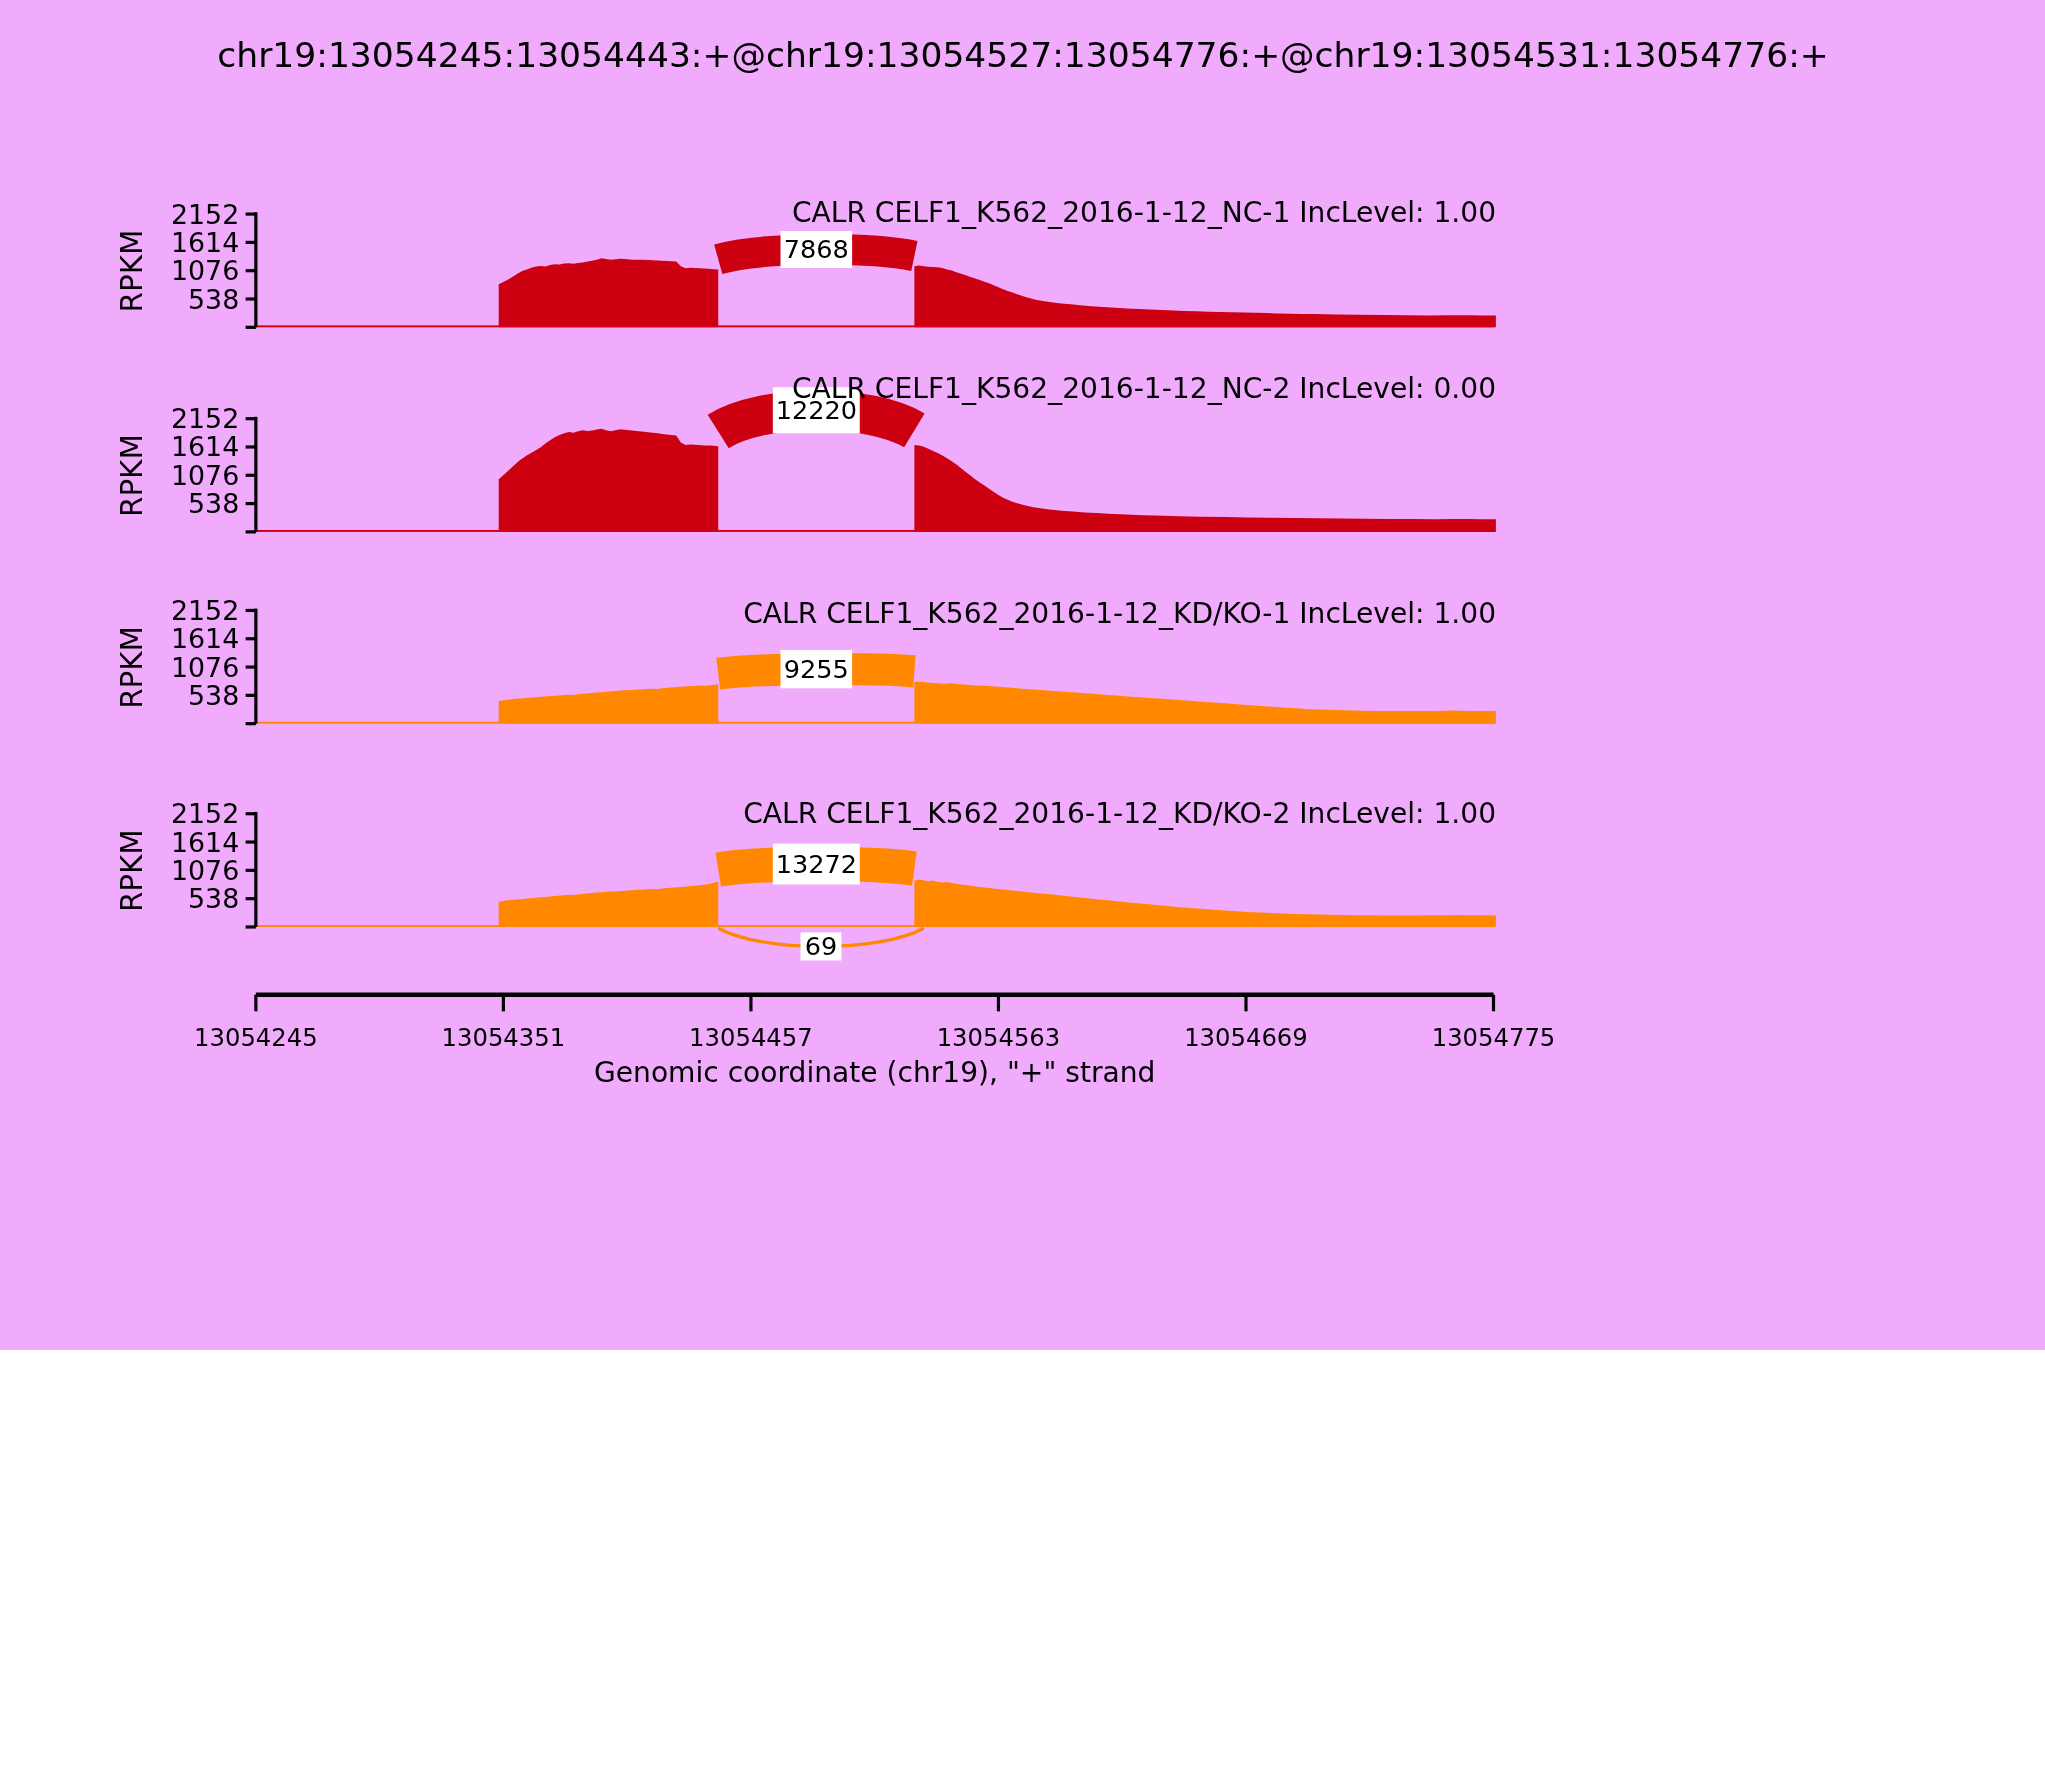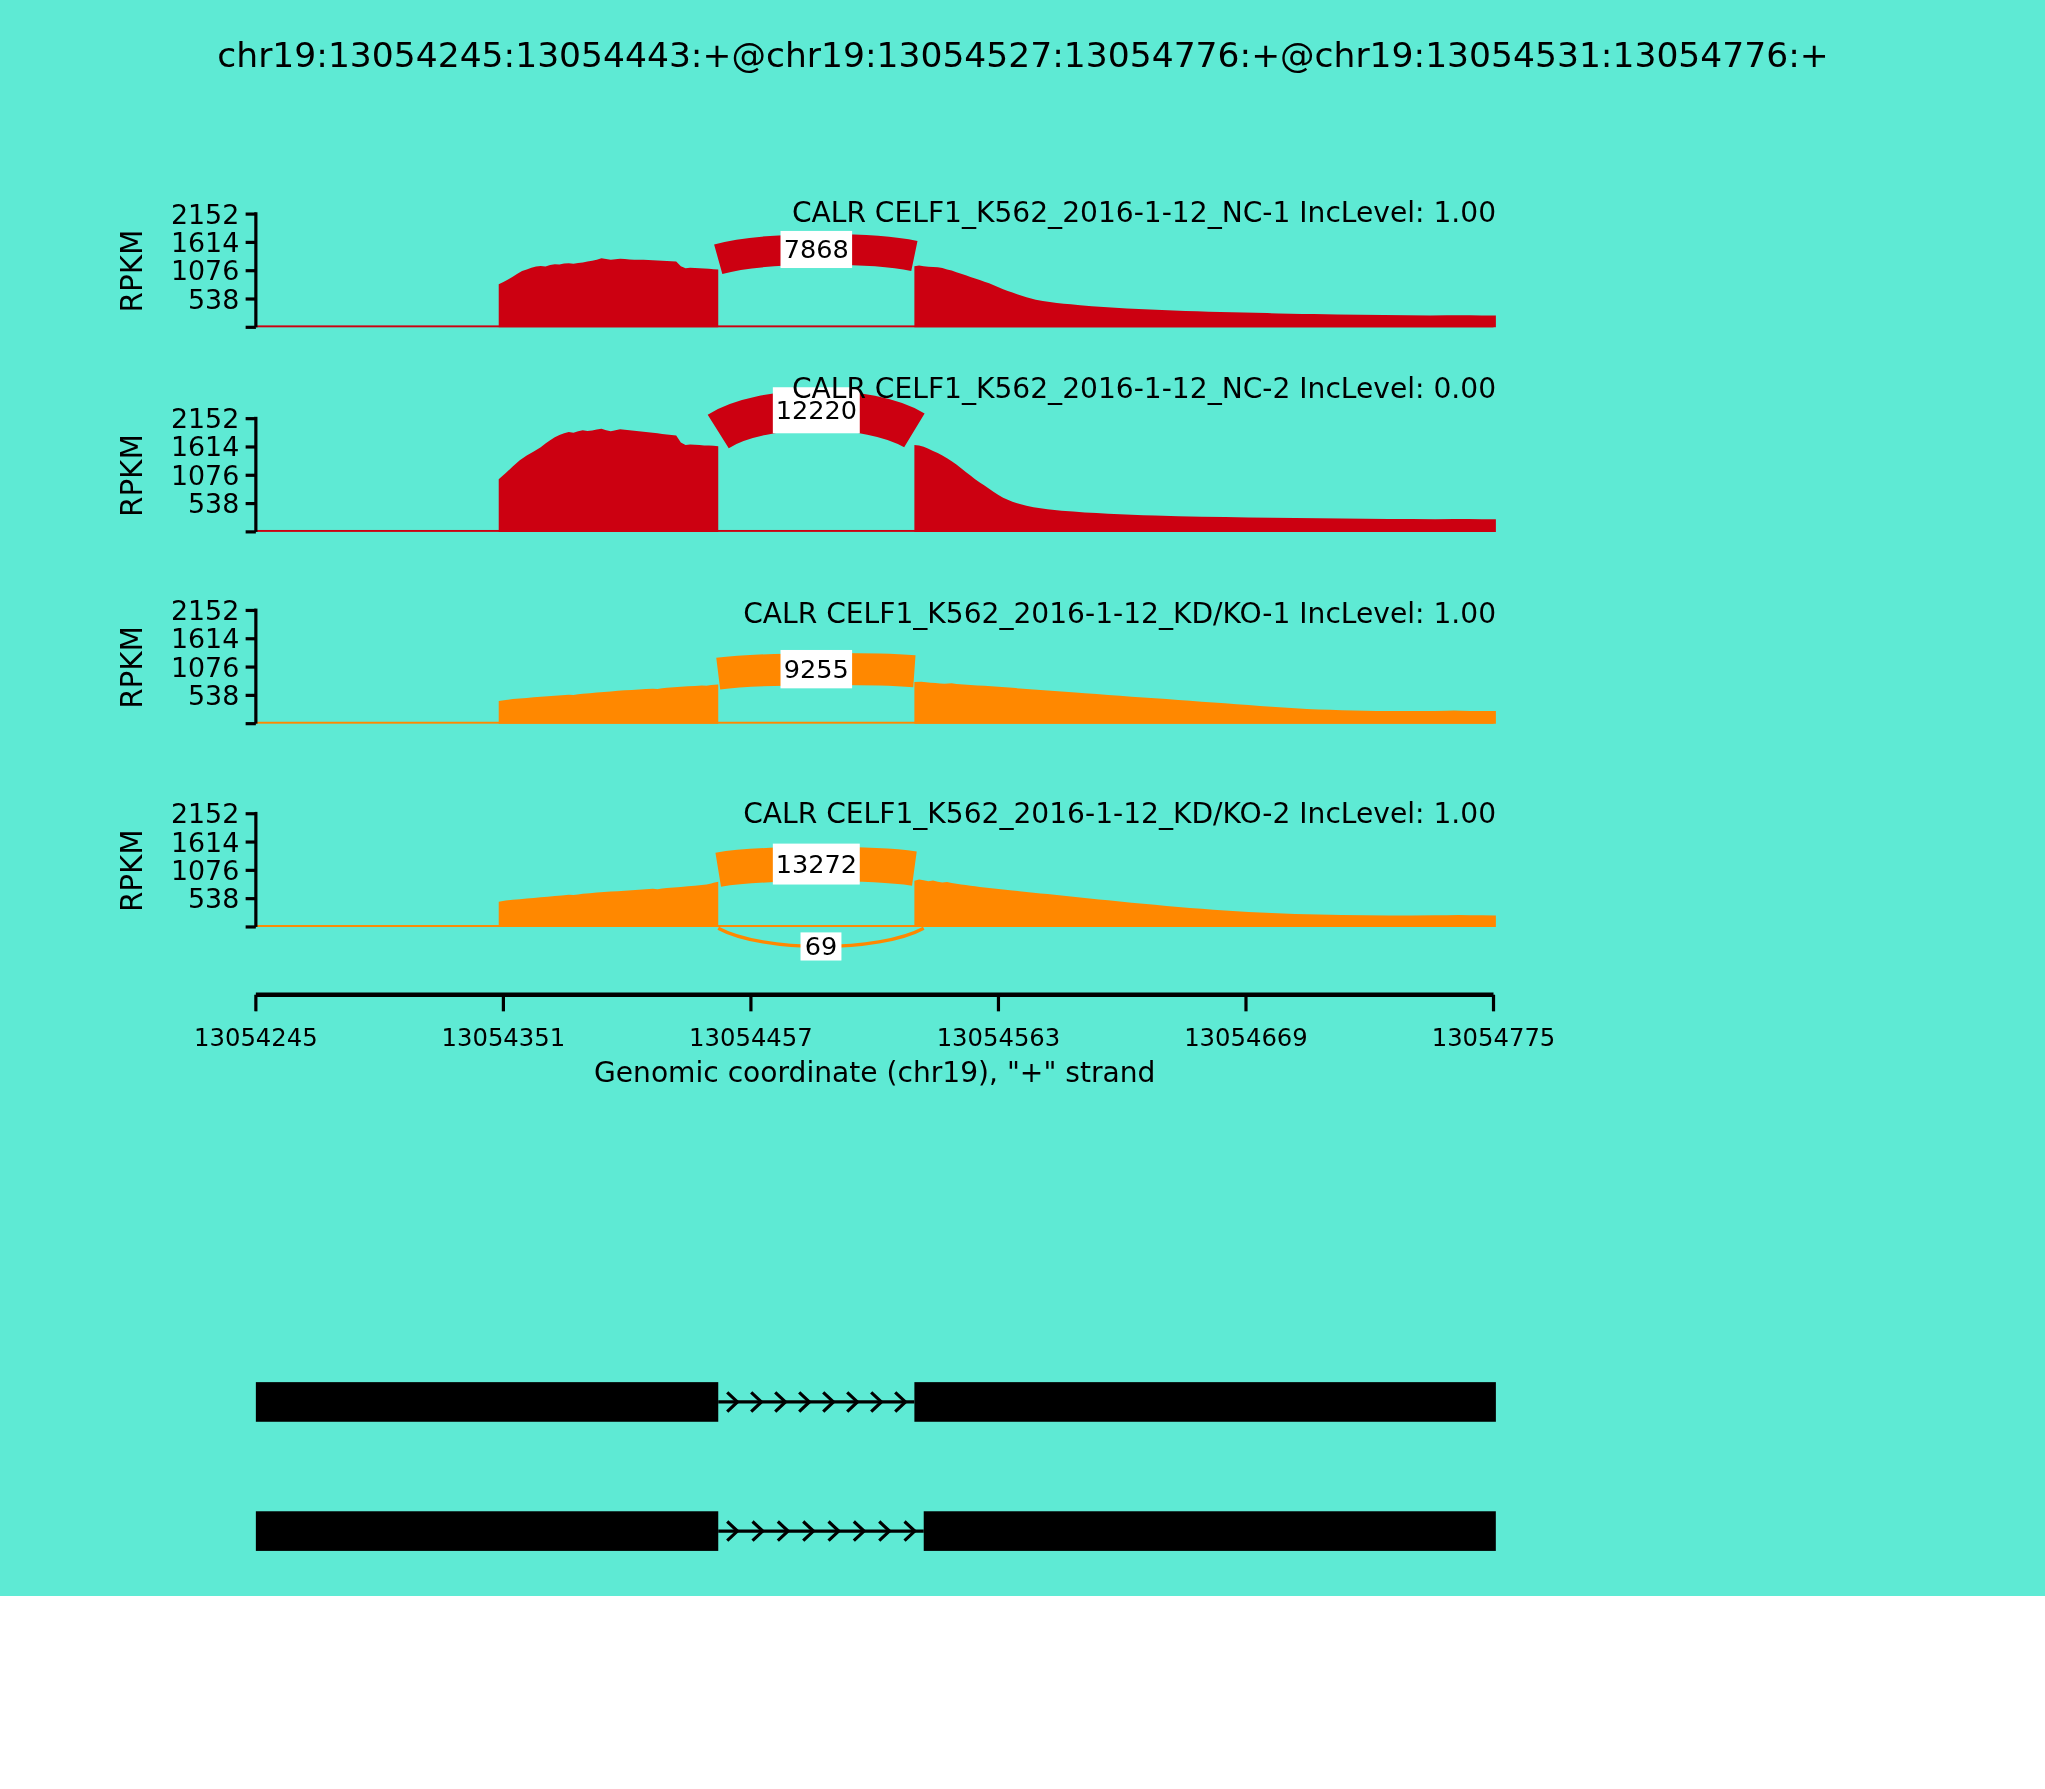--- a/index.html
+++ b/index.html
@@ -1,16 +1,16 @@
 <!DOCTYPE html>
 <html style="font-size:10.2px"><head>
 <meta charset="utf-8">
 <style>
   html,body{margin:0;padding:0;background:#ffffff;}
-  .figure-wrap{width:2046px;height:1596px;background:#5eead4;text-align:right;}
+  .figure-wrap{width:2046px;height:1350px;background:#f0abfc;text-align:right;}
   svg{display:block;}
   text{font-family:"DejaVu Sans","Liberation Sans",sans-serif;fill:#000000;}
 </style>
 </head>
 <body>
 
 <div class="figure-wrap">
   <svg id="fig" width="2046" height="1790" viewBox="0 0 3200 2800" xmlns="http://www.w3.org/2000/svg">
     <text x="1600" y="105" text-anchor="middle" font-size="54">chr19:13054245:13054443:+@chr19:13054527:13054776:+@chr19:13054531:13054776:+</text>
     <text x="1368" y="1692" text-anchor="middle" font-size="44">Genomic coordinate (chr19), "+" strand</text>

